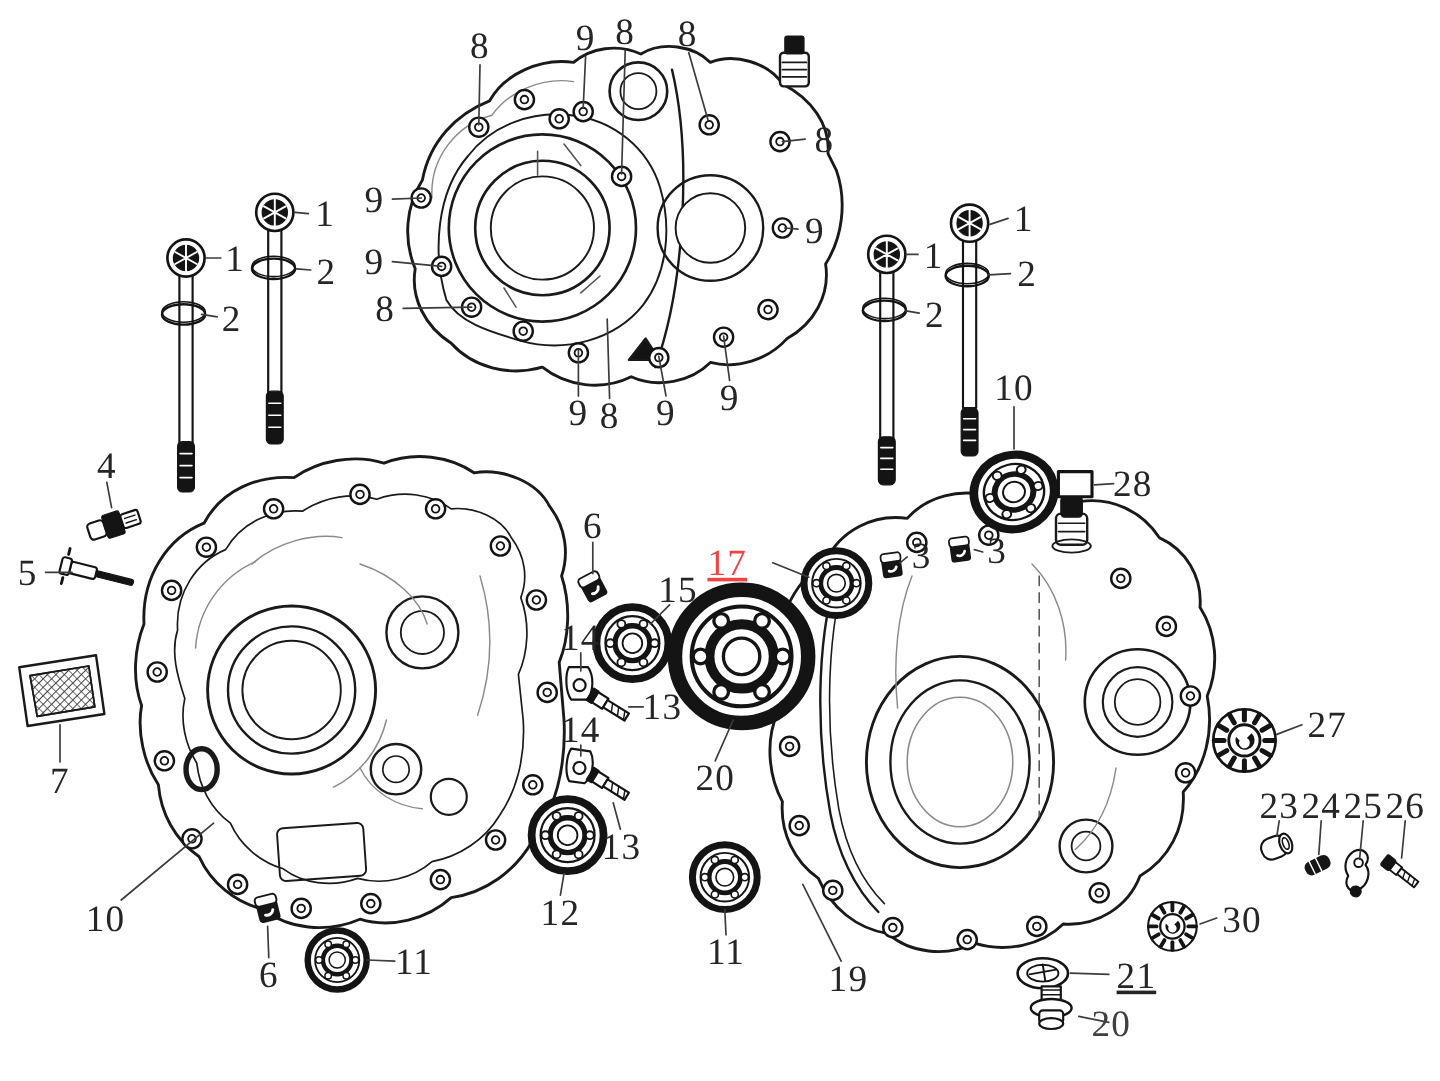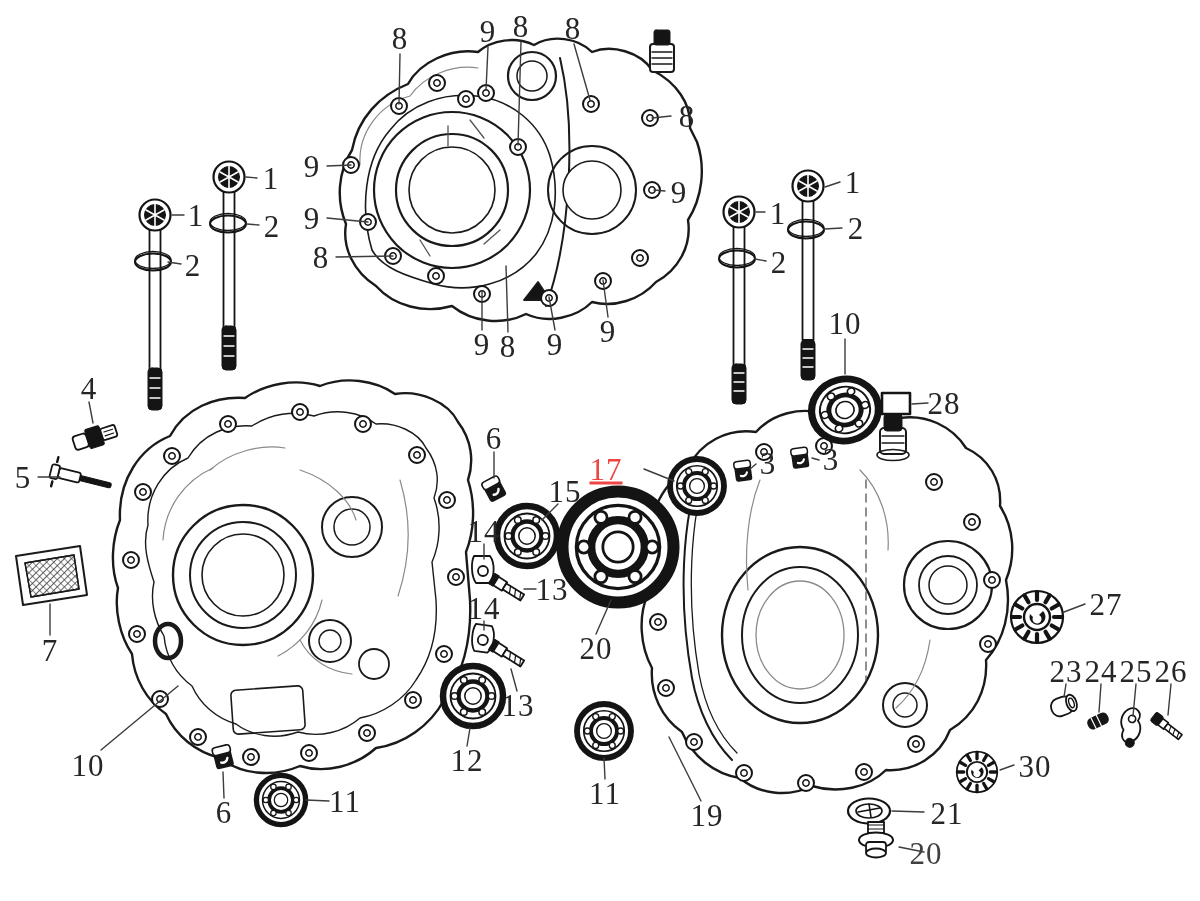--- a/index.html
+++ b/index.html
@@ -441,15 +441,15 @@
     <div class="callout" style="left: 605px; top: 793px; color: rgb(38, 38, 38);">11</div>
     <div class="callout" style="left: 707px; top: 815px; color: rgb(38, 38, 38);">19</div>
     <div class="callout" style="left: 768px; top: 463px; color: rgb(38, 38, 38);">3</div>
     <div class="callout" style="left: 831px; top: 459px; color: rgb(38, 38, 38);">3</div>
     <div class="callout" style="left: 1106px; top: 604px; color: rgb(38, 38, 38);">27</div>
     <div class="callout" style="left: 1066px; top: 671px; color: rgb(38, 38, 38);">23</div>
     <div class="callout" style="left: 1101px; top: 671px; color: rgb(38, 38, 38);">24</div>
     <div class="callout" style="left: 1136px; top: 671px; color: rgb(38, 38, 38);">25</div>
     <div class="callout" style="left: 1171px; top: 671px; color: rgb(38, 38, 38);">26</div>
     <div class="callout" style="left: 1035px; top: 766px; color: rgb(38, 38, 38);">30</div>
-    <div class="callout" style="left: 947px; top: 813px; color: rgb(38, 38, 38);">21</div>
+    <div class="callout" style="left: 947px; top: 813px; color: rgb(38, 38, 38); text-decoration: underline;">21</div>
     <div class="callout" style="left: 926px; top: 853px; color: #404040;">20</div>
   </div>
 
 </body></html>

